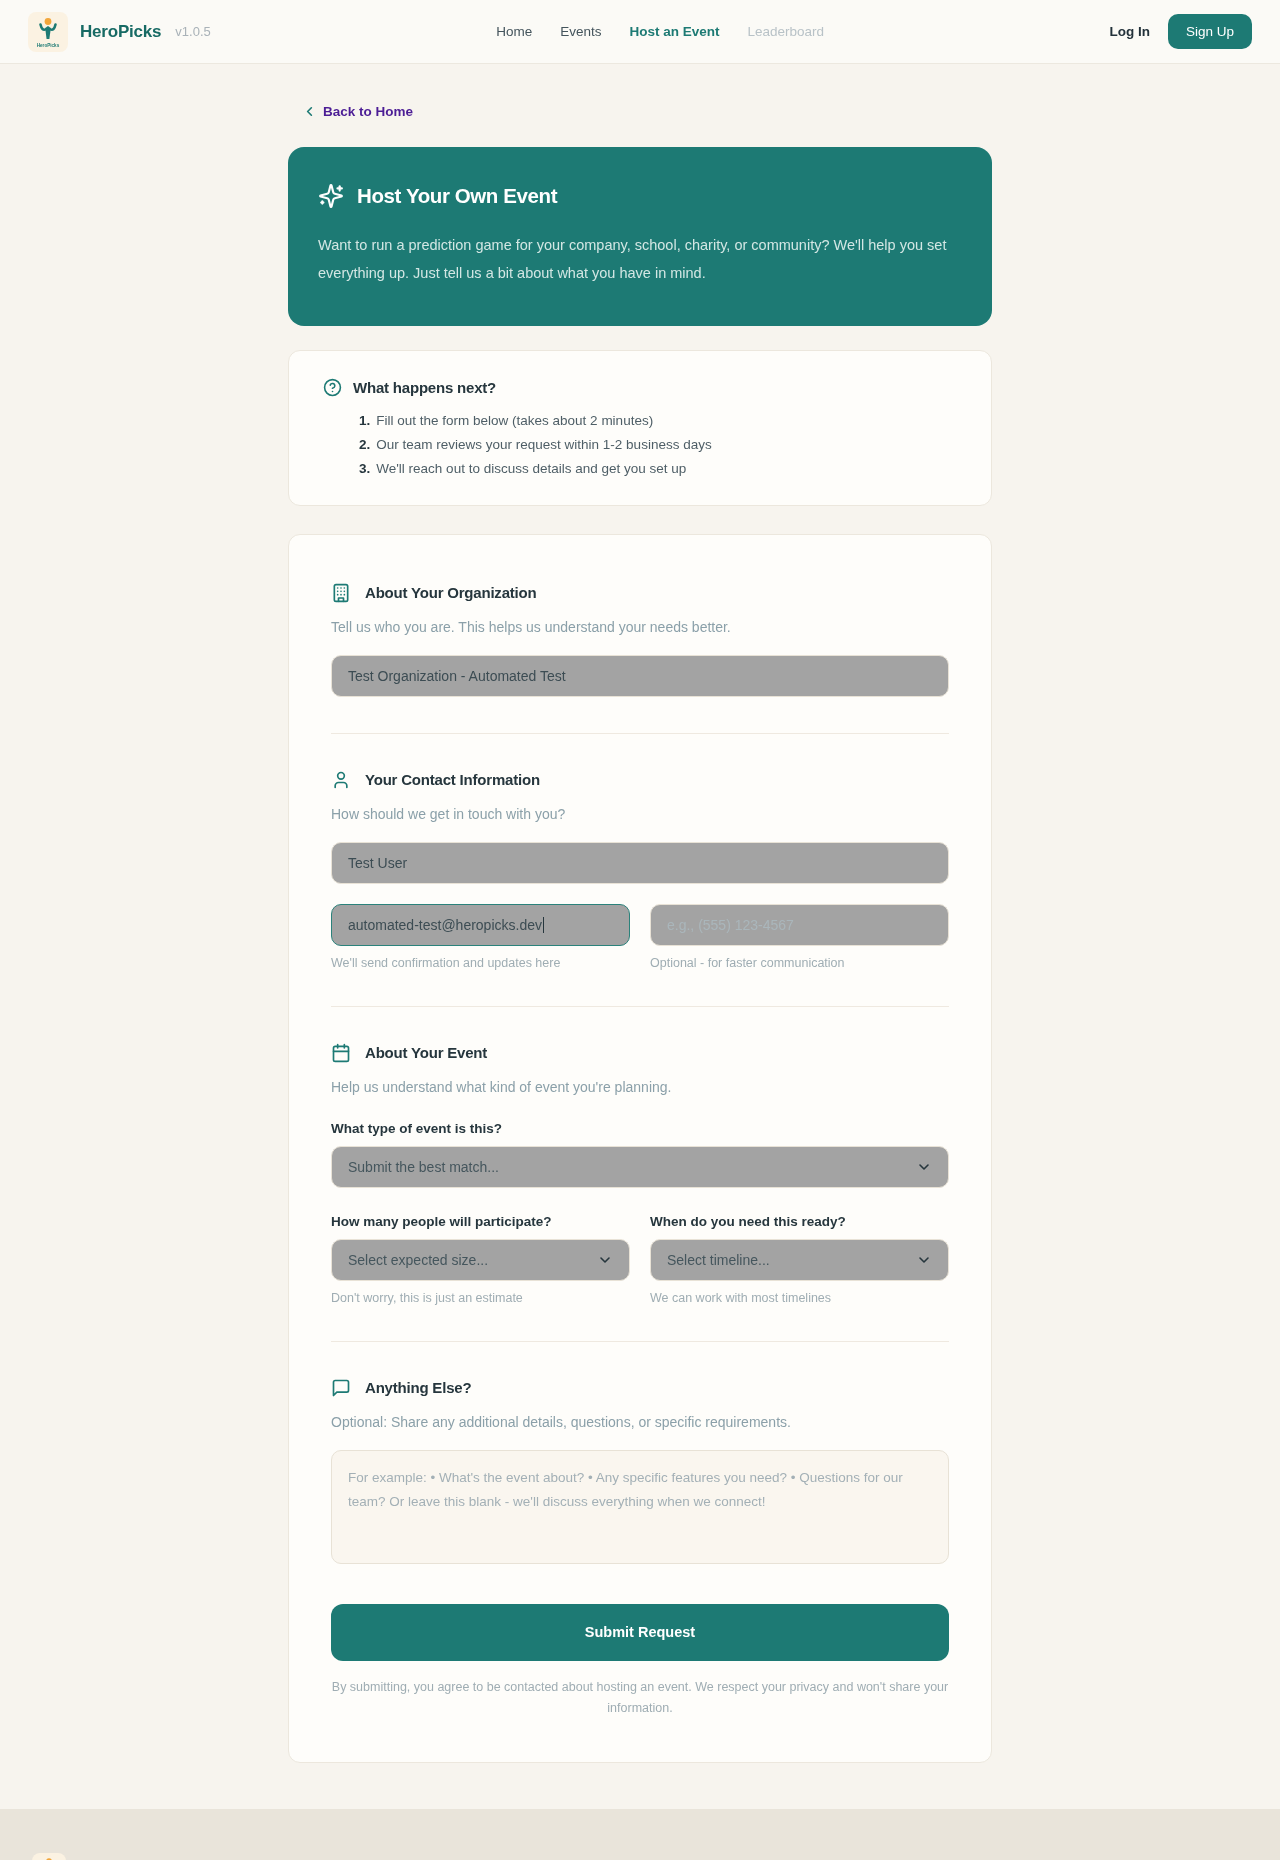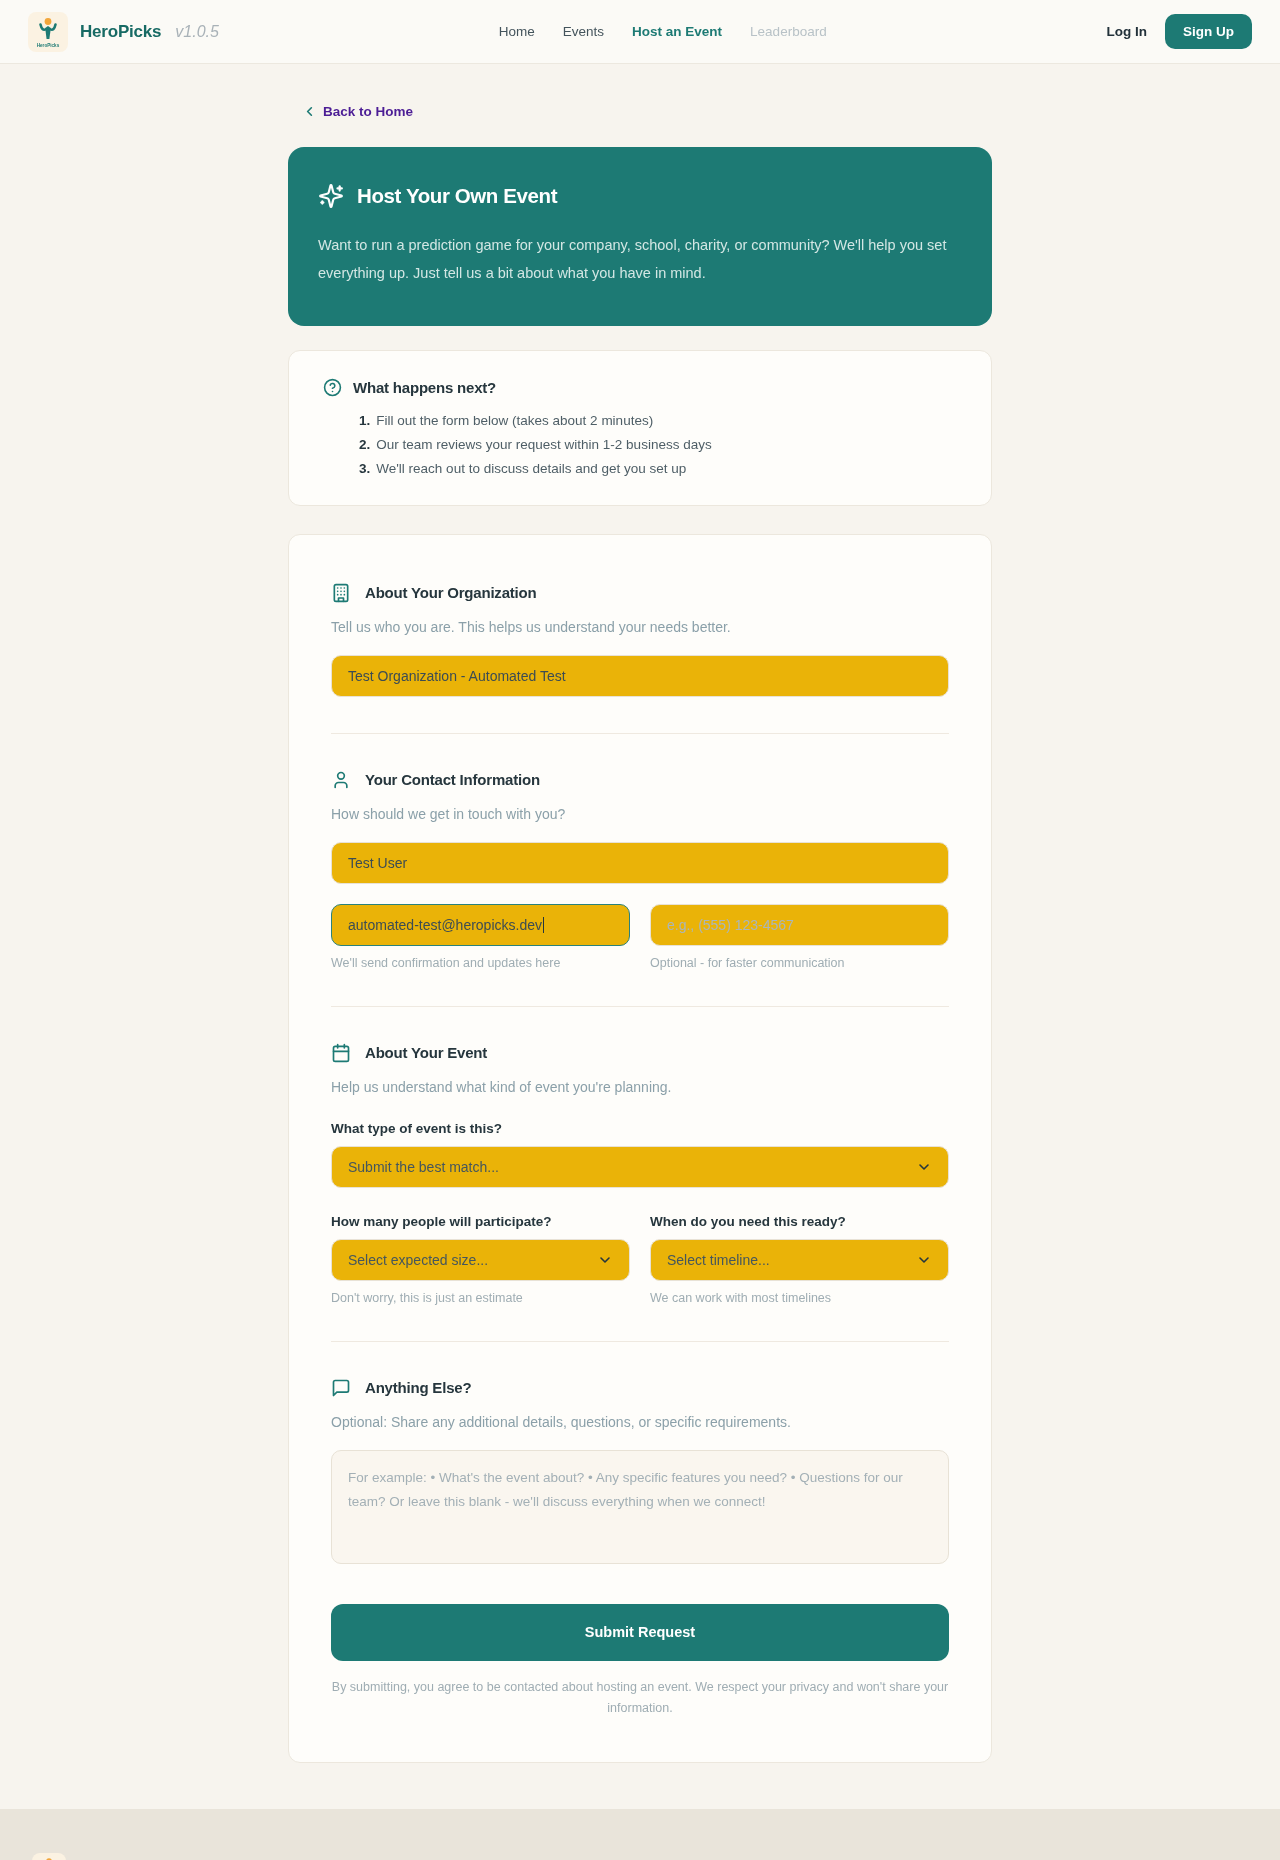--- a/index.html
+++ b/index.html
@@ -11,29 +11,29 @@
     display:flex; flex-direction:column;
   }
   
   .header {
     height:64px; background:#fbfaf6; border-bottom:1px solid #ece8df;
     display:flex; align-items:center; padding:0 28px; gap:12px;
   }
   .brand-wrap { display:flex; align-items:center; gap:12px; }
   .logo-box { width:40px; height:40px; border-radius:8px; overflow:hidden; display:block; }
   .brand-name { font-size:17px; font-weight:bold; color:#176a64; letter-spacing:-0.2px; }
-  .version { font-size:16px; color:#a9b2b8; margin-left:2px;font-style:italic; }
+  .version { font-size:13px; color:#a9b2b8; margin-left:2px; }
   .nav { display:flex; gap:28px; margin:0 auto; align-items:center; }
   .nav a { text-decoration:none; font-size:13.5px; color:#44545c; }
   .nav a.active { color:#1d7a74; font-weight:bold; }
   .nav a.disabled { color:#b8c2c7; }
   .auth { display:flex; align-items:center; gap:18px; }
   .login { font-size:13.5px; font-weight:bold; color:#22313a; cursor:pointer; }
   .signup {
-    background:#1d7a74; color:#fff; font-size:13.5px; font-weight:bold;
+    background:#1d7a74; color:#fff; font-size:13.5px; font-weight:normal;
     padding:10px 18px; border-radius:10px; border:none; cursor:pointer;
   }
   
   .main { width:704px; margin:0 auto; padding-top:40px; flex:1; }
   .back-link {
     display:inline-flex; align-items:center; gap:6px; margin-left:14px;
     font-size:13.5px; font-weight:bold; color:#4c1d95; text-decoration:none;
   }
   .back-link svg { display:block; }
   
@@ -55,21 +55,21 @@
   .steps-title { font-size:15px; font-weight:bold; color:#26363d; letter-spacing:-0.2px; }
   .steps-list { margin-top:12px; padding-left:36px; }
   .step { display:flex; gap:6px; font-size:13.5px; color:#4e5e66; line-height:24px; }
   .step b { color:#26363d; }
   
   .form-card { margin-top:28px; padding:48px 42px 42px; }
   .section-head { display:flex; align-items:center; gap:14px; }
   .section-title { font-size:15px; font-weight:bold; color:#26363d; letter-spacing:-0.2px; }
   .section-sub { margin-top:16px; font-size:14px; color:#8ba0a9; }
   .input, .fake-input, .select {
-    width:100%; height:42px; background:#eab308; border:1px solid #e8e2d6;
+    width:100%; height:42px; background:#a3a3a3; border:1px solid #e8e2d6;
     border-radius:10px; font-family:"Liberation Sans", sans-serif;
     font-size:14px; color:#3c4c53; padding:0 16px; outline:none;
   }
   .input::placeholder { color:#aab6bb; }
   .mt20 { margin-top:20px; }
   .divider { border:none; border-top:1px solid #efe9e0; margin:36px 0; }
   .two-col { display:grid; grid-template-columns:1fr 1fr; gap:20px; margin-top:20px; }
   .fake-input { display:flex; align-items:center; }
   .fake-input.focused { border:1.5px solid #2b827b; }
   .caret { display:inline-block; width:1.5px; height:16px; background:#26363d; margin-left:1px; }

